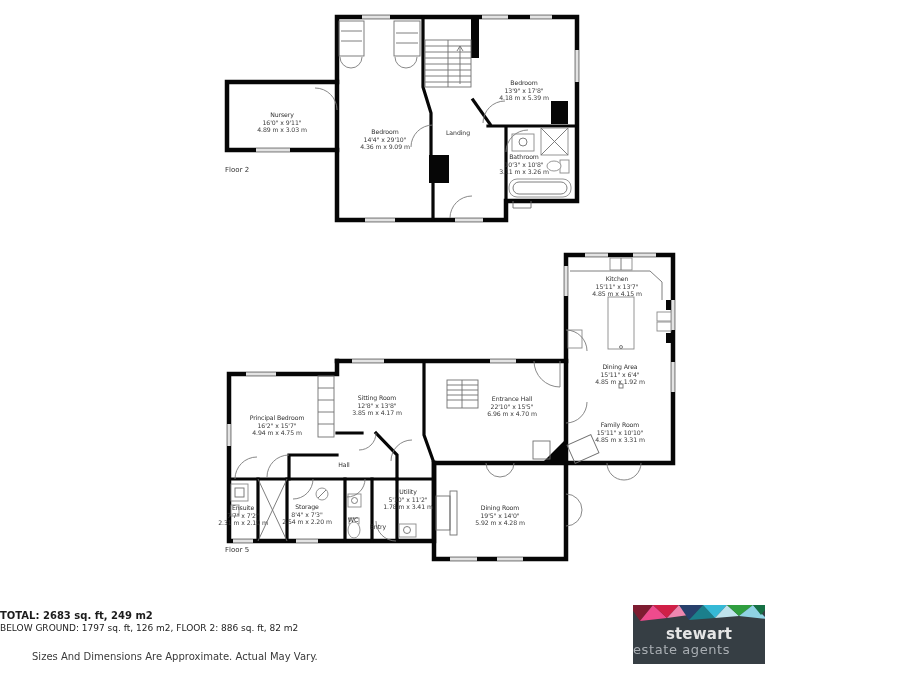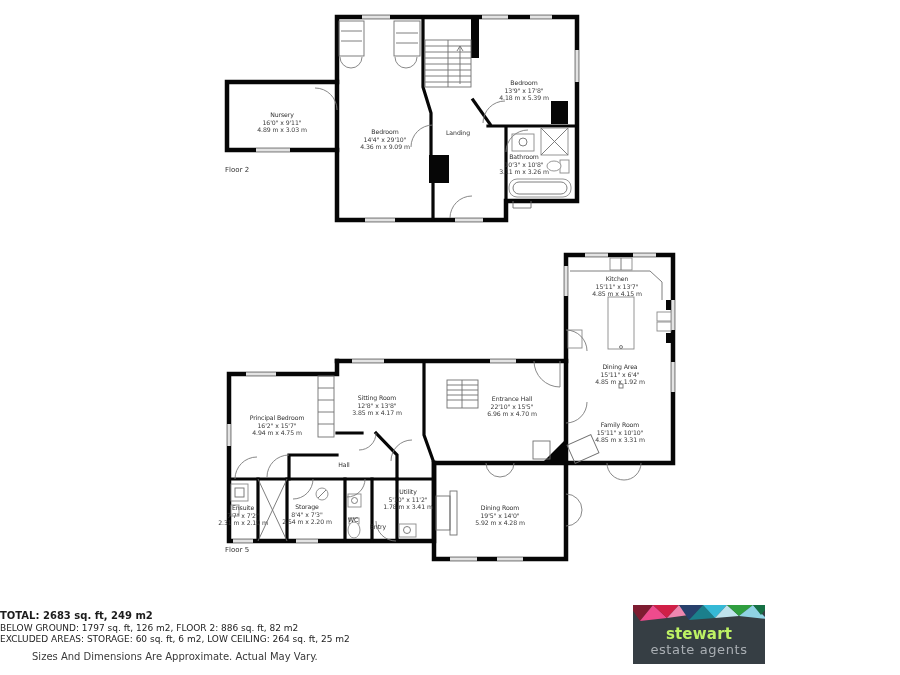--- a/index.html
+++ b/index.html
@@ -18,23 +18,23 @@
       font-size:6.2px;line-height:7.6px;color:#3a3a3a;letter-spacing:-0.1px;}
   .rn{color:#2f2f2f;}
   .fl{position:absolute;font-size:7px;color:#333;}
   .f-line{position:absolute;left:0;width:900px;text-align:left;color:#1c1c1c;}
   .f-total{top:610px;font-size:10px;font-weight:bold;}
   .f-2{top:623px;font-size:9px;}
   .f-3{top:634px;font-size:9px;}
   .f-disc{top:651px;font-size:10px;color:#3a3a3a;padding-left:32px;}
   .logo{position:absolute;left:633px;top:605px;width:132px;height:59px;background:#363e44;overflow:hidden;}
   .logo-tris{position:absolute;left:0;top:0;}
-  .logo-brand{position:absolute;left:0;top:21px;width:100%;text-align:center;color:#bef264;
+  .logo-brand{position:absolute;left:0;top:21px;width:100%;text-align:center;color:#e5e5e5;
               font-weight:bold;font-size:15px;line-height:16px;letter-spacing:0.2px;}
-  .logo-tagline{position:absolute;left:0;top:38px;width:100%;text-align:center;color:#a9aeb3;
+  .logo-tagline{position:absolute;left:0;top:38px;width:100%;color:#a9aeb3;
               font-size:13px;line-height:14px;letter-spacing:0.6px;}
 </style>
 </head>
 <body>
 
 <div class="canvas">
 
   <svg width="900" height="675" viewBox="0 0 900 675">
     <defs>
       <pattern id="hatch" width="4" height="4" patternTransform="rotate(45)" patternUnits="userSpaceOnUse">
@@ -318,21 +318,20 @@
   </div>
   <div class="rl" style="left:500px;top:504px">
     <div class="rn">Dining Room</div>
     <div>19'5" x 14'0"</div>
     <div>5.92 m x 4.28 m</div>
   </div>
   <div class="fl" style="left:225px;top:546px">Floor 5</div>
 
   <div class="f-line f-total">TOTAL: 2683 sq. ft, 249 m2</div>
   <div class="f-line f-2">BELOW GROUND: 1797 sq. ft, 126 m2, FLOOR 2: 886 sq. ft, 82 m2</div>
-  <div class="f-line f-3">EXCLUDED AREAS: STORAGE: 60 sq. ft, 6 m2, LOW CEILING: 264 sq. ft, 25 m2</div>
   <div class="f-line f-disc">Sizes And Dimensions Are Approximate. Actual May Vary.</div>
 
   <div class="logo">
     <svg class="logo-tris" width="132" height="24" viewBox="0 0 132 24">
       <polygon points="-4,0 20,0 7,16" fill="#7e1c31"></polygon>
       <polygon points="7,16 20,0 34,13" fill="#ee4b8d"></polygon>
       <polygon points="20,0 46,0 34,13" fill="#d01f47"></polygon>
       <polygon points="34,13 46,0 56,10" fill="#ef87b0"></polygon>
       <polygon points="46,0 70,0 56,15" fill="#28406b"></polygon>
       <polygon points="56,15 70,0 82,13" fill="#1b7f8c"></polygon>

